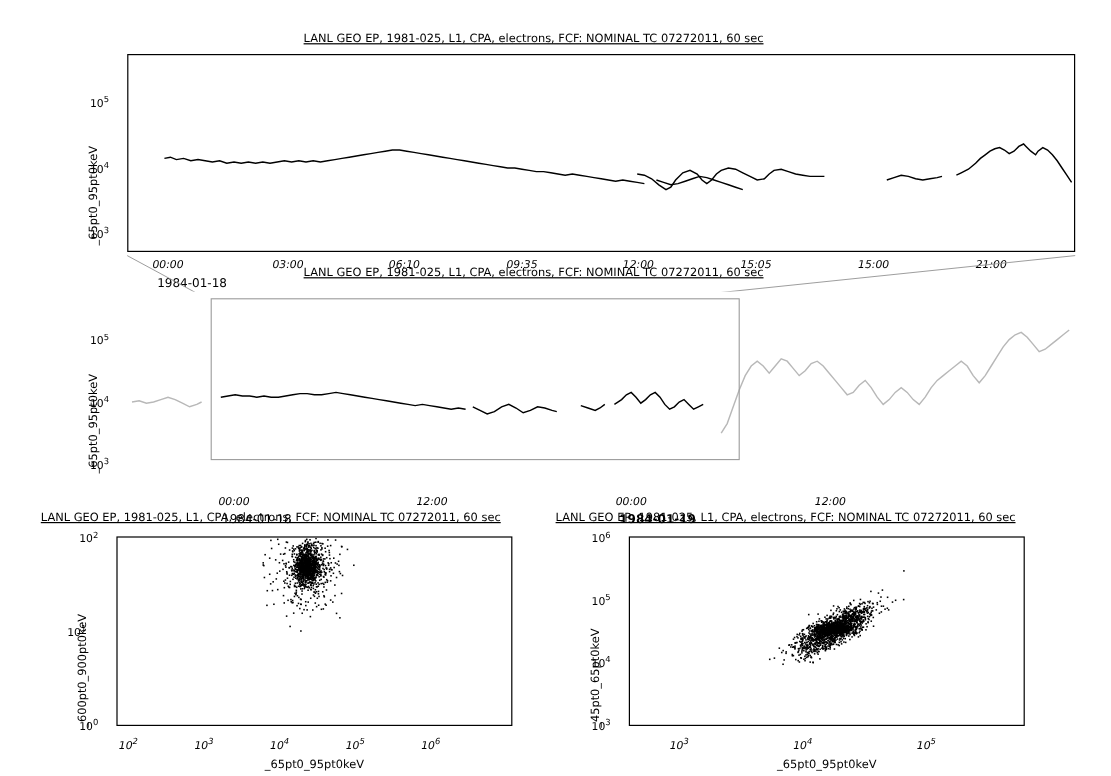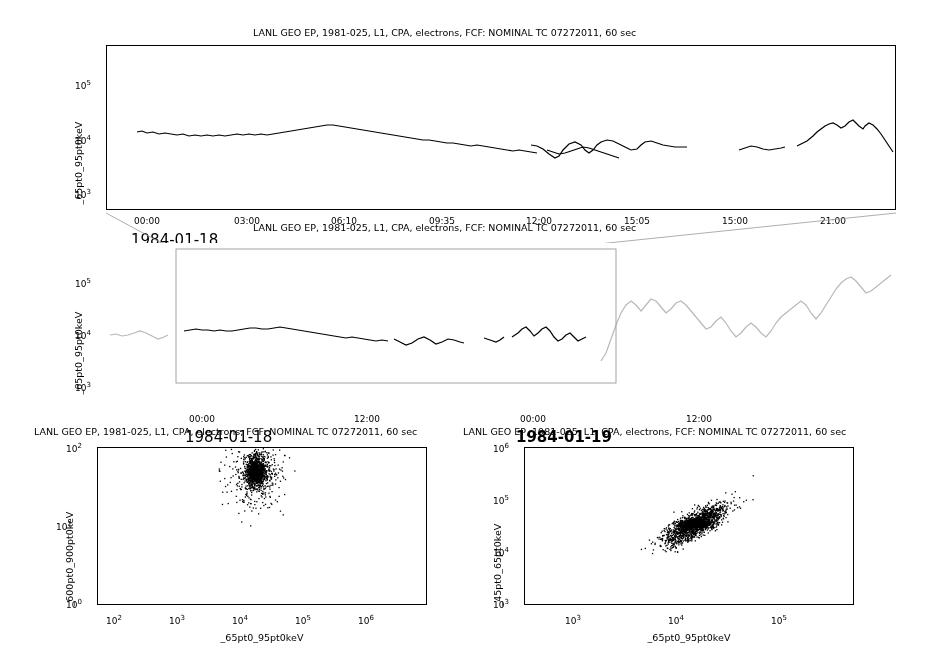--- a/index.html
+++ b/index.html
@@ -17,20 +17,21 @@
   }
   .panel {
     position: absolute;
   }
   .plot-title {
     position: absolute;
     font-size: 9.5px;
     color: #000;
     white-space: nowrap;
     text-align: center;
+    text-decoration: underline;
   }
   .axes {
     position: absolute;
     border: 1px solid #000;
     box-sizing: border-box;
     background: #ffffff;
     overflow: hidden;
   }
   .ylabel {
     position: absolute;
@@ -41,31 +42,32 @@
   .xlabel {
     position: absolute;
     font-size: 9.5px;
     white-space: nowrap;
     text-align: center;
   }
   .tick-label-x {
     position: absolute;
     font-size: 9px;
     white-space: nowrap;
-    text-align: right;
+    text-align: center;
+    font-style: italic;
   }
   .tick-label-y {
     position: absolute;
     font-size: 9px;
     white-space: nowrap;
     text-align: right;
   }
   .date-label {
     position: absolute;
-    font-size: 15px;
+    font-size: 10px;
     white-space: nowrap;
   }
   svg {
     display: block;
   }
   .sup {
     font-size: 7px;
     vertical-align: super;
   }
   .connector {

